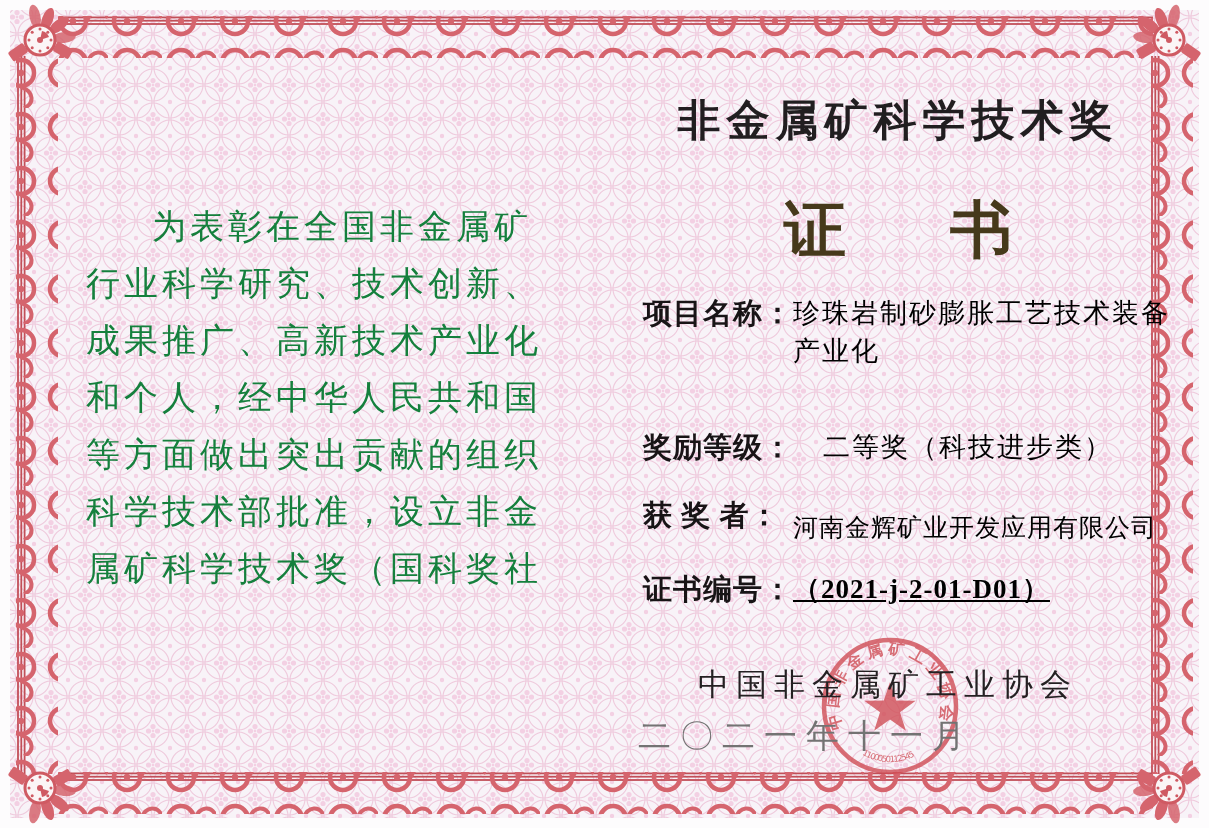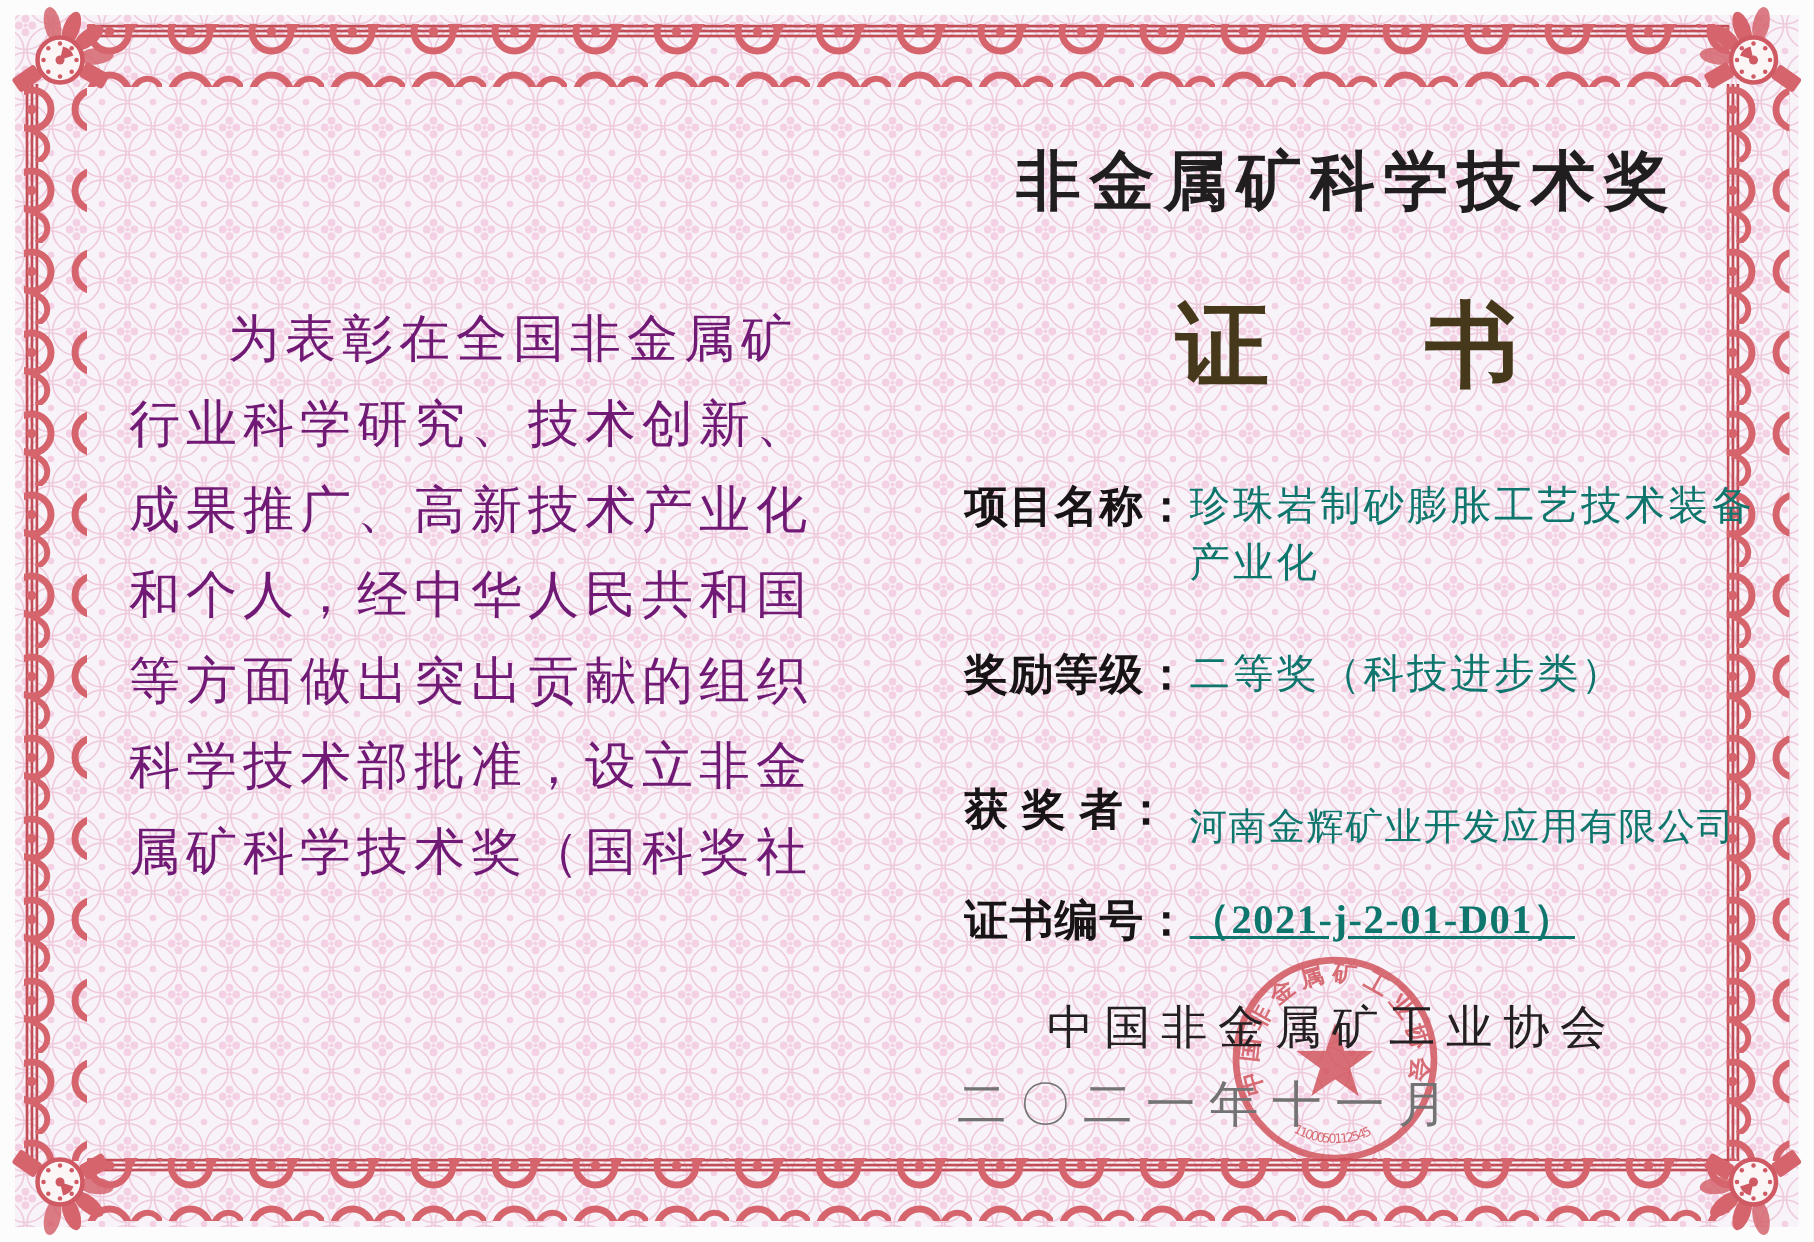--- a/index.html
+++ b/index.html
@@ -23,37 +23,37 @@
   }
   .doc-title{
     left:618px;top:188px;width:560px;
     display:flex;justify-content:center;gap:104px;
     font-weight:bold;font-size:62px;
     color:#46391b;
   }
   .body-text{
     left:86px;top:198px;width:486px;
     font-size:34px;line-height:57px;letter-spacing:4px;
-    color:#701a75;
+    color:#15803d;
   }
   .body-text .line{height:57px;white-space:nowrap;}
   .body-text .indent{padding-left:66px;}
 
-  .field-row{position:absolute;left:643px;z-index:2;display:flex;align-items:flex-start;margin-top:24px;}
+  .field-row{position:absolute;left:643px;z-index:2;display:flex;align-items:flex-start;}
   .field-label{
     width:150px;flex:0 0 150px;
     font-weight:bold;font-size:29px;letter-spacing:1px;
     color:#181416;white-space:nowrap;
   }
   .field-value{
     padding-left:0px;font-size:27px;line-height:38px;letter-spacing:2px;
-    color:#0f766e;max-width:400px;
+    color:#000000;max-width:400px;
   }
   .row-project{top:294px;}
-  .row-grade{top:406px;}
+  .row-grade{top:428px;gap:30px;}
   .row-winner{top:496px;}
   .row-winner .field-value{font-size:25px;letter-spacing:1px;padding-top:13px;}
   .row-number{top:570px;}
   .row-number .field-value{font-weight:bold;letter-spacing:1px;text-decoration:underline;}
 
   .issuer{
     left:638px;top:664px;width:500px;text-align:center;
     font-family:"Liberation Sans", sans-serif;
     font-size:31px;letter-spacing:7px;color:#242022;
   }

